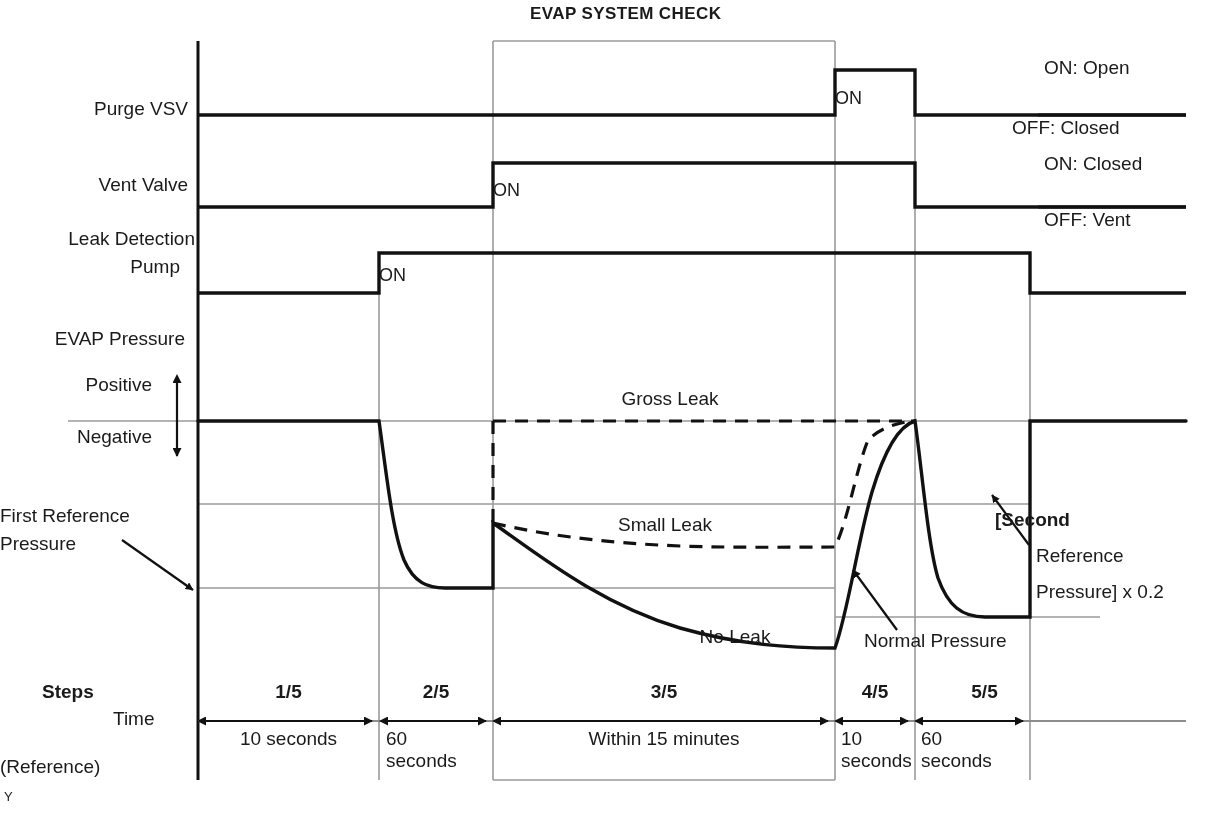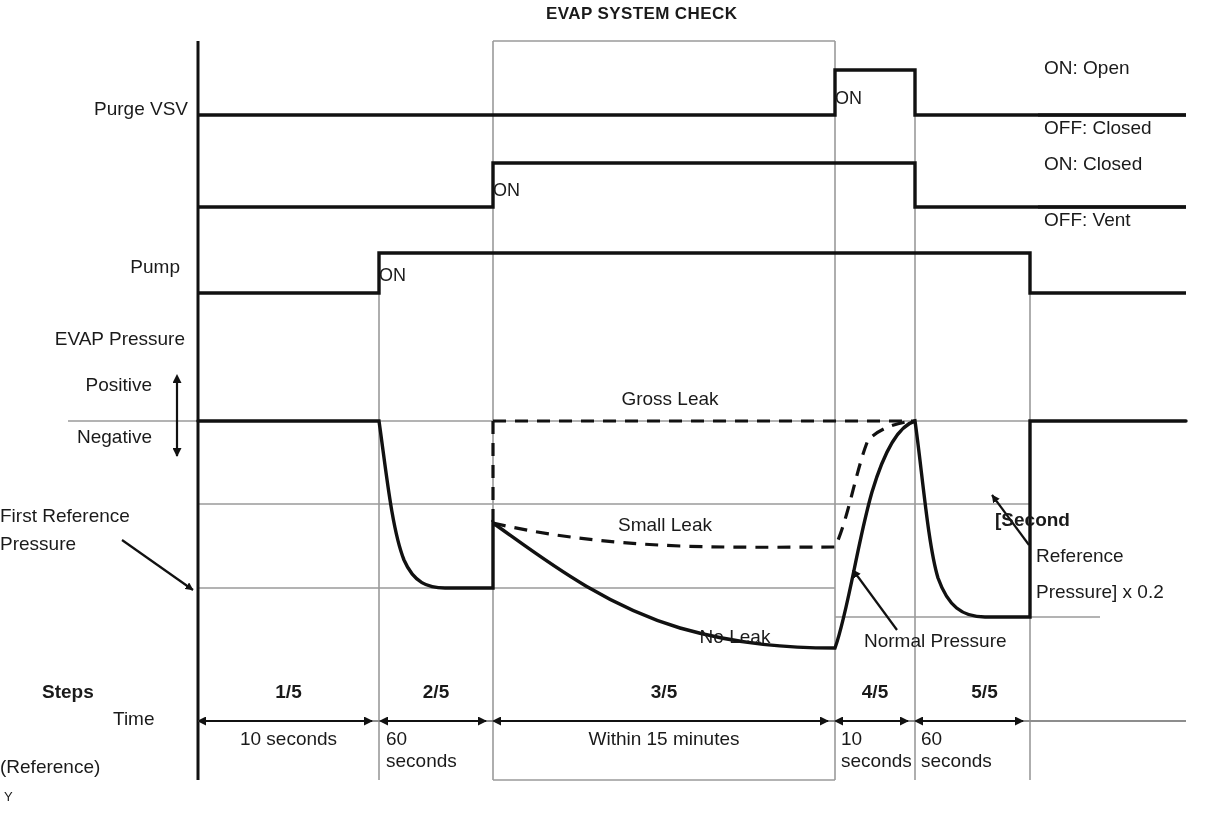--- a/index.html
+++ b/index.html
@@ -106,33 +106,35 @@
       <line x1="842" y1="721" x2="908" y2="721" marker-start="url(#ahb)" marker-end="url(#ah)"></line>
       <line x1="922" y1="721" x2="1023" y2="721" marker-start="url(#ahb)" marker-end="url(#ah)"></line>
     </g>
 
     <g stroke="#111" stroke-width="3">
       <line x1="1038" y1="115" x2="1186" y2="115"></line>
       <line x1="1038" y1="207" x2="1186" y2="207"></line>
     </g>
   </svg>
 
-  <div class="ttl" style="left:530px;top:4px;margin-left:16px;">EVAP SYSTEM CHECK</div>
+  <div class="ttl" style="left:530px;top:4px;">EVAP SYSTEM CHECK</div>
 
   <div class="lbl r" style="left:0px;top:98px;width:188px;">Purge VSV</div>
+  <div class="lbl r" style="left:0px;top:174px;width:188px;">Vent Valve</div>
+  <div class="lbl r" style="left:0px;top:228px;width:195px;">Leak Detection</div>
   <div class="lbl r" style="left:0px;top:256px;width:180px;">Pump</div>
   <div class="lbl r" style="left:0px;top:328px;width:185px;">EVAP Pressure</div>
   <div class="lbl r" style="left:0px;top:374px;width:152px;">Positive</div>
   <div class="lbl r" style="left:0px;top:426px;width:152px;">Negative</div>
 
   <div class="lbl" style="left:0px;top:505px;">First Reference</div>
   <div class="lbl" style="left:0px;top:533px;">Pressure</div>
 
   <div class="lbl" style="left:1044px;top:57px;">ON: Open</div>
-  <div class="lbl" style="left:1044px;top:117px;text-align:center;">OFF: Closed</div>
+  <div class="lbl" style="left:1012px;top:117px;text-align:center;">OFF: Closed</div>
   <div class="lbl" style="left:1044px;top:153px;">ON: Closed</div>
   <div class="lbl" style="left:1044px;top:209px;">OFF: Vent</div>
 
   <div class="lbl" style="left:995px;top:509px;font-weight:bold;">[Second</div>
   <div class="lbl" style="left:1036px;top:545px;">Reference</div>
   <div class="lbl" style="left:1036px;top:581px;">Pressure] x 0.2</div>
 
   <div class="onbox c" style="left:835px;top:88px;width:80px;">ON</div>
   <div class="onbox c" style="left:493px;top:180px;width:342px;">ON</div>
   <div class="onbox c" style="left:379px;top:265px;width:651px;">ON</div>

